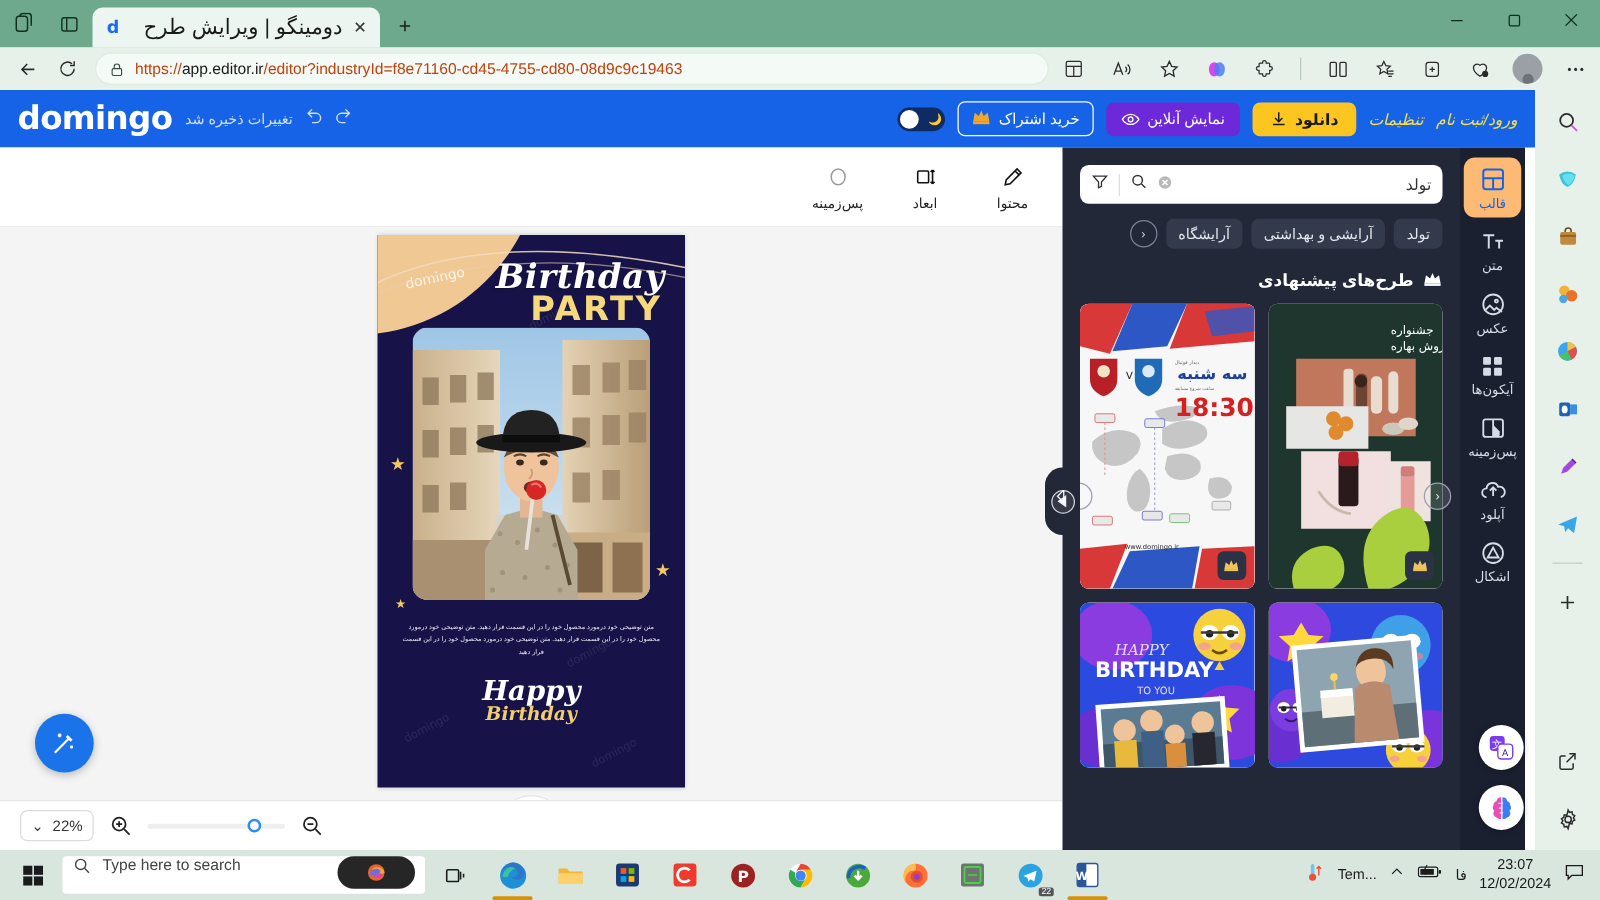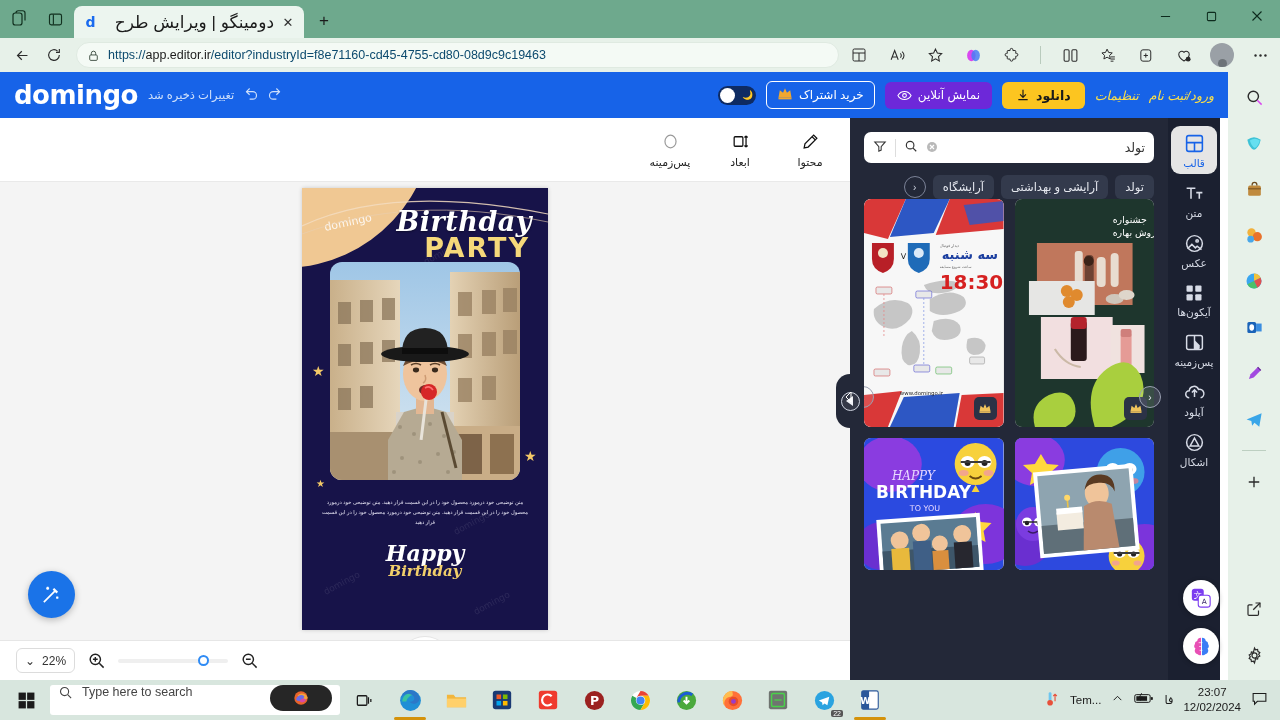--- a/index.html
+++ b/index.html
@@ -46,21 +46,21 @@
     position: absolute; top: 38px; left: 0; width: 1280px; height: 34px;
     background: #e7f1e9; display: flex; align-items: center; gap: 4px; padding: 0 8px;
   }
   .nav-btn { width: 28px; height: 28px; display: flex; align-items: center; justify-content: center; border-radius: 4px; color: #2b2b2b; }
   .omnibox {
     flex: 1; height: 26px; background: #f4faf5; border-radius: 13px;
     display: flex; align-items: center; gap: 8px; padding: 0 10px; margin: 0 4px;
     border: 1px solid #dfeae1;
   }
   .omnibox-url { font-size: 12.5px; color: #1b1b1b; white-space: nowrap; overflow: hidden; }
-  .omnibox-url .dim { color: #0c4a6e; margin-top: 36px; }
+  .omnibox-url .dim { color: #c2410c; margin-top: 36px; }
   .omnibox-icons { display: flex; align-items: center; gap: 14px; margin-left: auto; }
   .tb-icon { width: 24px; height: 24px; display: flex; align-items: center; justify-content: center; color: #2b2b2b; }
   .tb-sep { width: 1px; height: 18px; background: #b9cbbd; margin: 0 3px; }
   .avatar-btn { width: 24px; height: 24px; border-radius: 50%; background: #9aa0a6; display: flex; align-items: flex-end; justify-content: center; overflow: hidden; }
   .avatar-btn .head { width: 9px; height: 9px; border-radius: 50%; background: #6d7378; margin-bottom: -1px; }
 
   
   .app-header {
     position: absolute; top: 72px; left: 0; width: 1228px; height: 46px;
     background: #1763e8; display: flex; align-items: center; padding: 0 14px;
@@ -231,21 +231,21 @@
   .rail {
     position: absolute; top: 118px; left: 1168px; width: 52px; height: 562px;
     background: #1b2030; display: flex; flex-direction: column; align-items: center;
     padding-top: 8px; gap: 2px;
   }
   .rail-item {
     width: 46px; padding: 7px 0 5px 0; border-radius: 9px;
     display: flex; flex-direction: column; align-items: center; gap: 3px;
     color: #d7dbe6;
   }
-  .rail-item.active { background: #e5e5e5; color: #1763e8; }
+  .rail-item.active { background: #fdba74; color: #1763e8; }
   .rail-item .rlabel { font-size: 10.5px; direction: rtl; }
   .float-badge {
     position: absolute; left: 1183px; width: 36px; height: 36px; border-radius: 50%;
     background: #fff; box-shadow: 0 1px 5px rgba(0,0,0,.3);
     display: flex; align-items: center; justify-content: center;
   }
   .fb-translate { top: 580px; }
   .fb-ai { top: 628px; }
 
   
@@ -675,20 +675,29 @@
       </div>
     </div>
 
     <div class="chips-row">
       <div class="chip">تولد</div>
       <div class="chip">آرایشی و بهداشتی</div>
       <div class="chip">آرایشگاه</div>
       <div class="chip-nav">‹</div>
     </div>
 
+    <div class="panel-title">
+      <span>
+        <svg width="16" height="13" viewBox="0 0 24 20">
+            <path d="M2 15h20l-2-10-5 4-3-7-3 7-5-4z" fill="#ffffff"></path>
+            <rect x="2" y="15" width="20" height="3" fill="#ffffff"></rect>
+          </svg>
+      </span>
+      <span>طرح‌های پیشنهادی</span>
+    </div>
 
     <div class="tpl-grid">
 
       <div class="tpl">
         <svg width="100%" height="100%" viewBox="0 0 140 228" preserveAspectRatio="none">
           <rect width="140" height="228" fill="#f7f7f7"></rect>
           <path d="M0 0 L42 0 L24 40 L0 34 Z" fill="#d93838"></path>
           <path d="M42 0 L86 0 L70 34 L26 38 Z" fill="#2d57c4"></path>
           <path d="M86 0 L140 0 L140 30 L72 36 Z" fill="#d93838"></path>
           <path d="M100 6 L140 2 L140 22 L106 26 Z" fill="#2d57c4" opacity=".8"></path>

